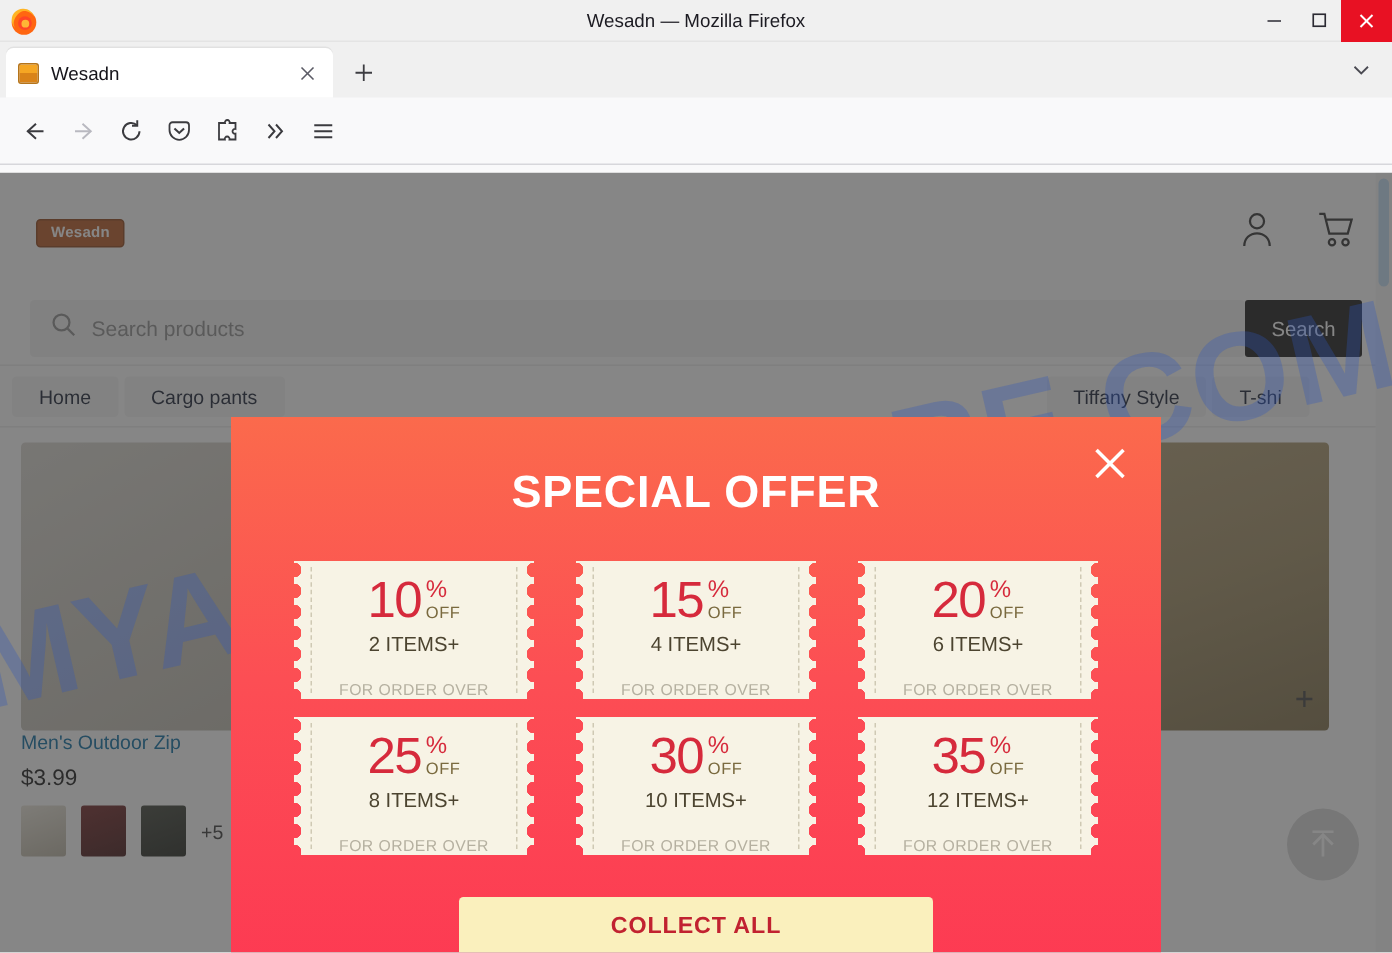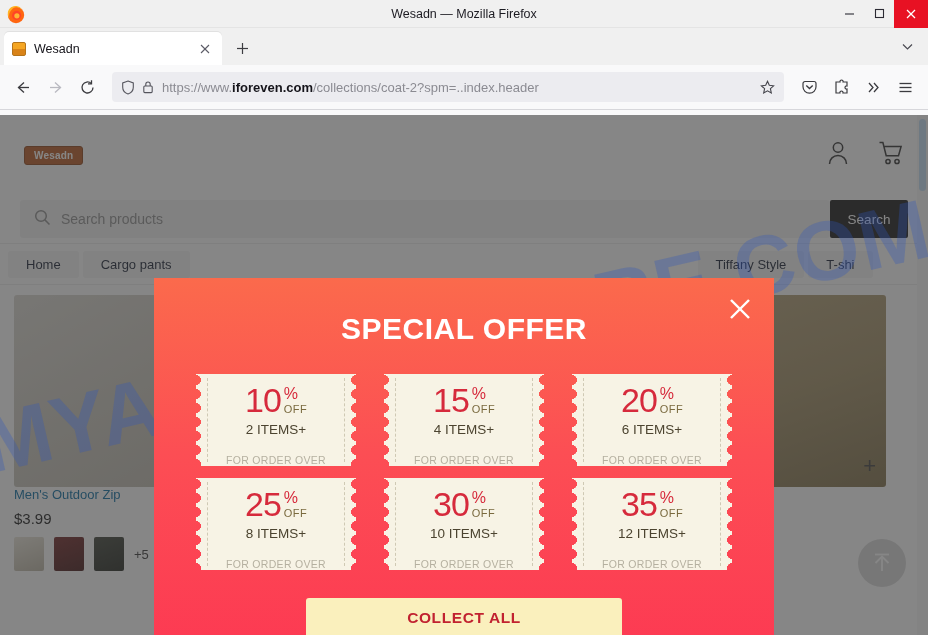--- a/index.html
+++ b/index.html
@@ -312,39 +312,20 @@
           <line x1="3" y1="8.5" x2="13.5" y2="8.5" stroke="#b9b9c0" stroke-width="1.3"></line>
         </svg>
     </div>
     <div class="navbtn">
       <svg width="17" height="17" viewBox="0 0 17 17">
         <path d="M14 8.5a5.5 5.5 0 1 1-1.7-4" fill="none" stroke="#3b3b3f" stroke-width="1.3"></path>
         <polyline points="12.5,1.2 12.5,4.8 9,4.8" fill="none" stroke="#3b3b3f" stroke-width="1.3"></polyline>
       </svg>
     </div>
 
-    <div class="urlbar">
-      <div class="url-icon">
-        <svg width="14" height="15" viewBox="0 0 14 15">
-            <path d="M7 1 12.3 3v4.2c0 3.3-2.2 5.7-5.3 6.8C3.9 12.9 1.7 10.5 1.7 7.2V3z" fill="none" stroke="#55555d" stroke-width="1.1"></path>
-          </svg>
-      </div>
-      <div class="url-icon">
-        <svg width="12" height="14" viewBox="0 0 12 14">
-            <rect x="1.8" y="6" width="8.4" height="6.6" rx="1" fill="none" stroke="#55555d" stroke-width="1.1"></rect>
-            <path d="M3.8 6V4.2a2.2 2.2 0 0 1 4.4 0V6" fill="none" stroke="#55555d" stroke-width="1.1"></path>
-          </svg>
-      </div>
-      <div class="url-text"><span>https://www.</span><b>iforeven.com</b><span>/collections/coat-2?spm=..index.header</span></div>
-      <div class="star">
-        <svg width="15" height="15" viewBox="0 0 15 15">
-            <polygon points="7.5,1.3 9.3,5.3 13.6,5.8 10.4,8.7 11.3,13 7.5,10.8 3.7,13 4.6,8.7 1.4,5.8 5.7,5.3" fill="none" stroke="#44444b" stroke-width="1.1"></polygon>
-          </svg>
-      </div>
-    </div>
 
     <div class="tool-icon">
       <svg width="17" height="17" viewBox="0 0 17 17">
           <path d="M2 4.5a2 2 0 0 1 2-2h9a2 2 0 0 1 2 2v3.2c0 3.6-2.9 6.5-6.5 6.5S2 11.3 2 7.7z" fill="none" stroke="#3b3b3f" stroke-width="1.2"></path>
           <polyline points="5.3,6.6 8.5,9.6 11.7,6.6" fill="none" stroke="#3b3b3f" stroke-width="1.4"></polyline>
         </svg>
     </div>
     <div class="tool-icon">
       <svg width="17" height="17" viewBox="0 0 17 17">
           <path d="M3 3h4a1.6 1.6 0 1 1 3.1 0h3.9v4a1.6 1.6 0 1 0 0 3.1V14H10a1.6 1.6 0 1 0-3.1 0H3z" fill="none" stroke="#3b3b3f" stroke-width="1.2"></path>

